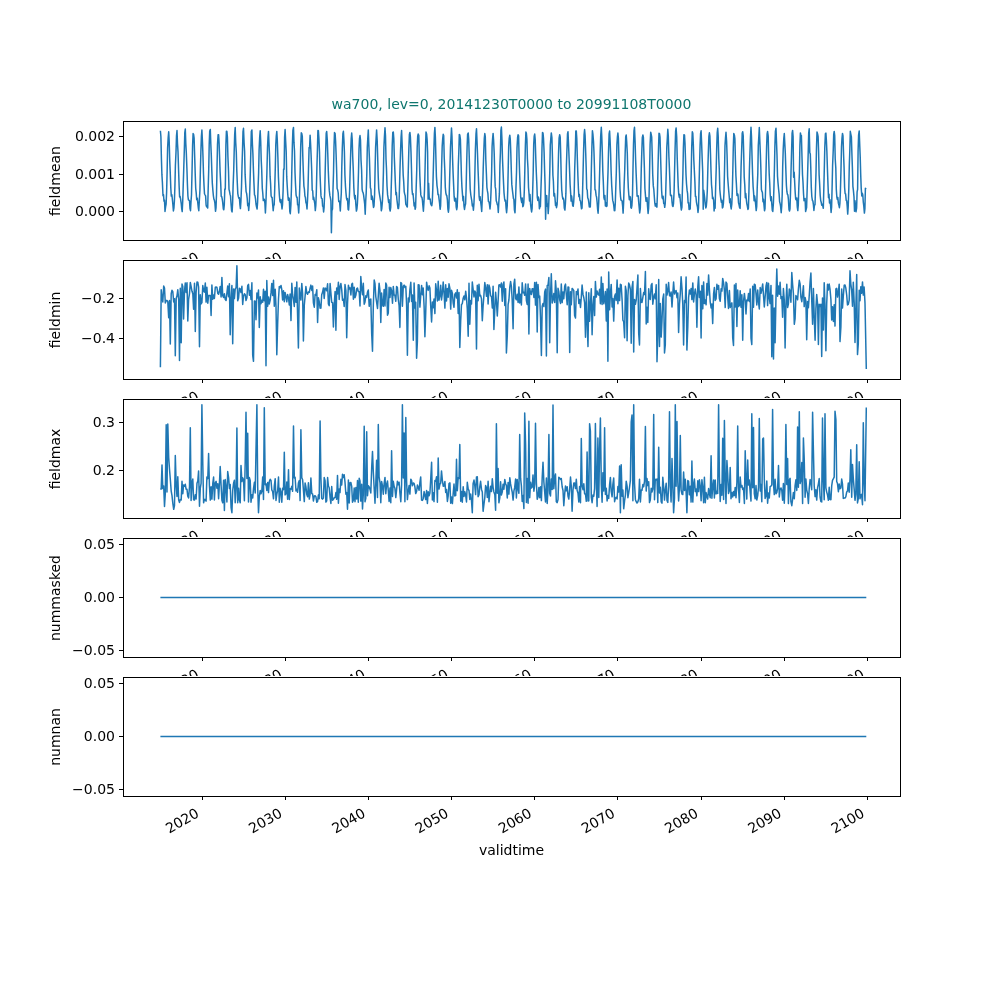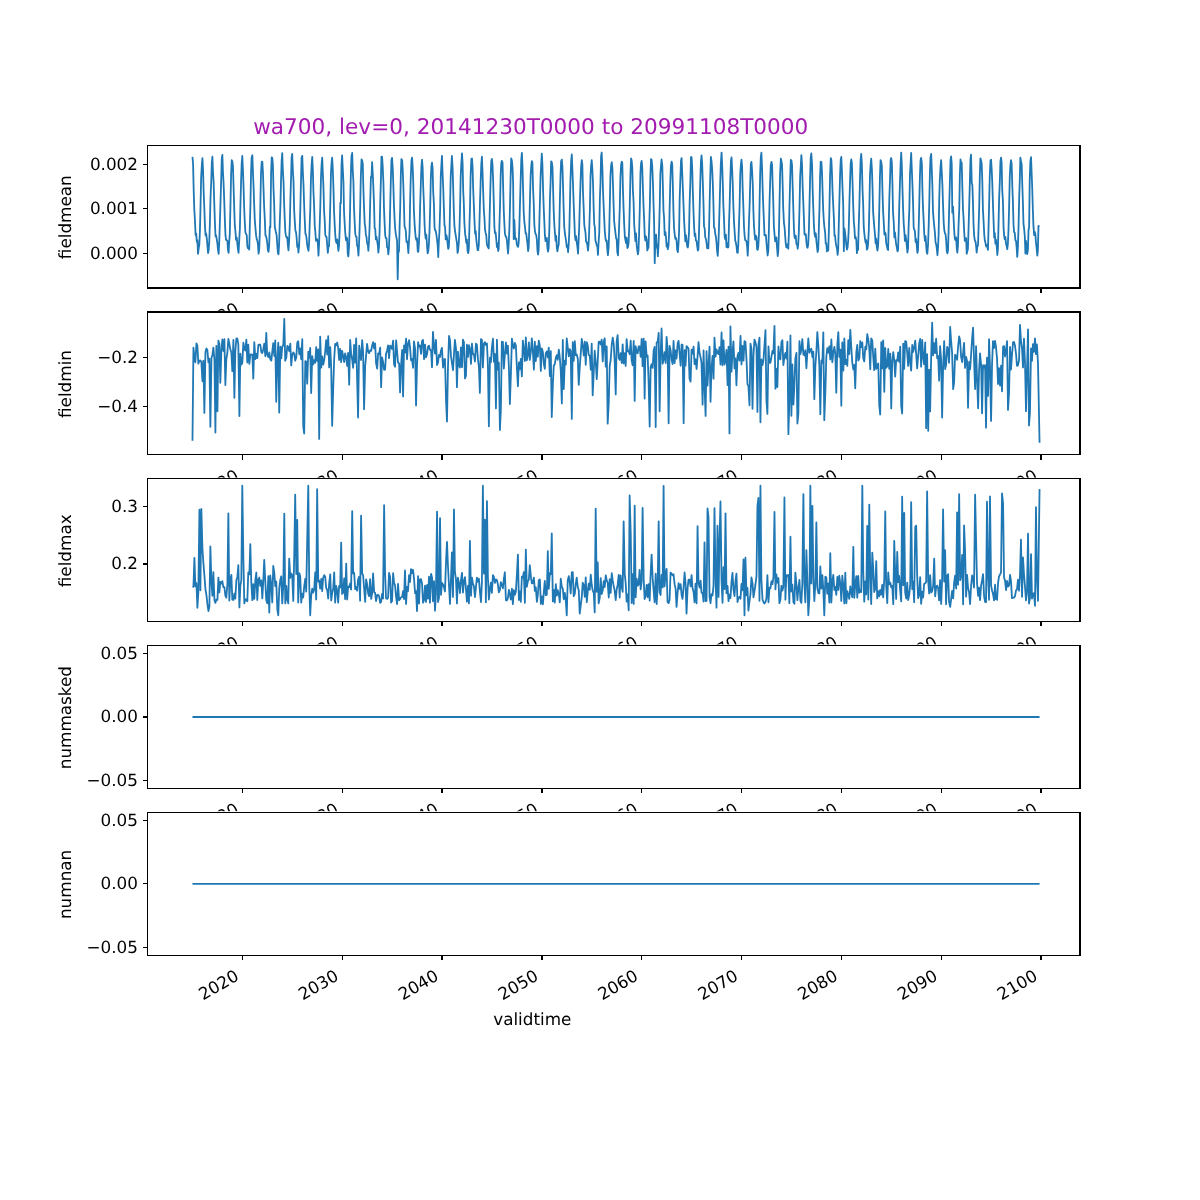--- a/index.html
+++ b/index.html
@@ -1,31 +1,31 @@
 <!DOCTYPE html>
 <html><head>
 <meta charset="utf-8">
 <style>
   html,body{margin:0;padding:0;background:#ffffff;}
   .figure{
     position:relative;width:1000px;height:1000px;background:#ffffff;
     font-family:"DejaVu Sans", sans-serif;color:#000;overflow:hidden;
   }
   .title{
-    position:absolute;left:211px;top:96px;width:601px;
-    font-size:18px;color:#a21caf;white-space:nowrap;
+    position:absolute;left:211px;top:96px;width:601px;text-align:center;
+    font-size:14px;color:#0f766e;white-space:nowrap;
   }
   svg{position:absolute;left:0;top:0;}
   svg text{font-family:"DejaVu Sans", sans-serif;fill:#000;}
   .ylabel{
     position:absolute;width:140px;height:18px;text-align:center;
     font-size:14px;transform:rotate(-90deg);white-space:nowrap;
   }
   .xlabel{
-    position:absolute;left:411px;top:842px;width:201px;
+    position:absolute;left:411px;top:842px;width:201px;text-align:center;
     font-size:14px;
   }
 </style>
 </head>
 <body>
 
 <div class="figure">
   <div class="title">wa700, lev=0, 20141230T0000 to 20991108T0000</div>
 
   <svg id="plot-svg" width="1000" height="1000">

